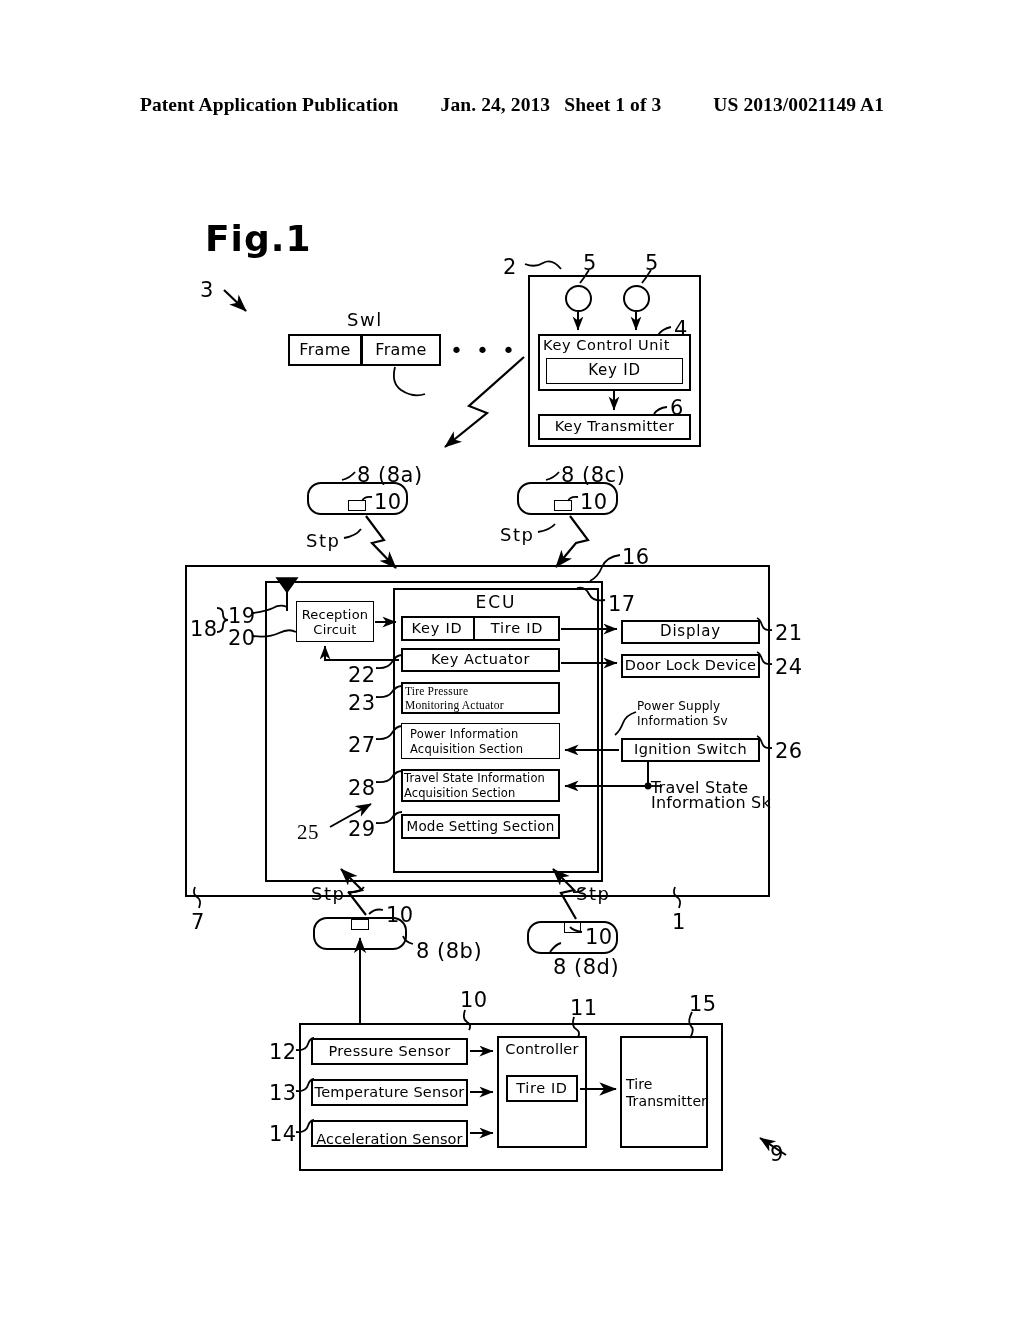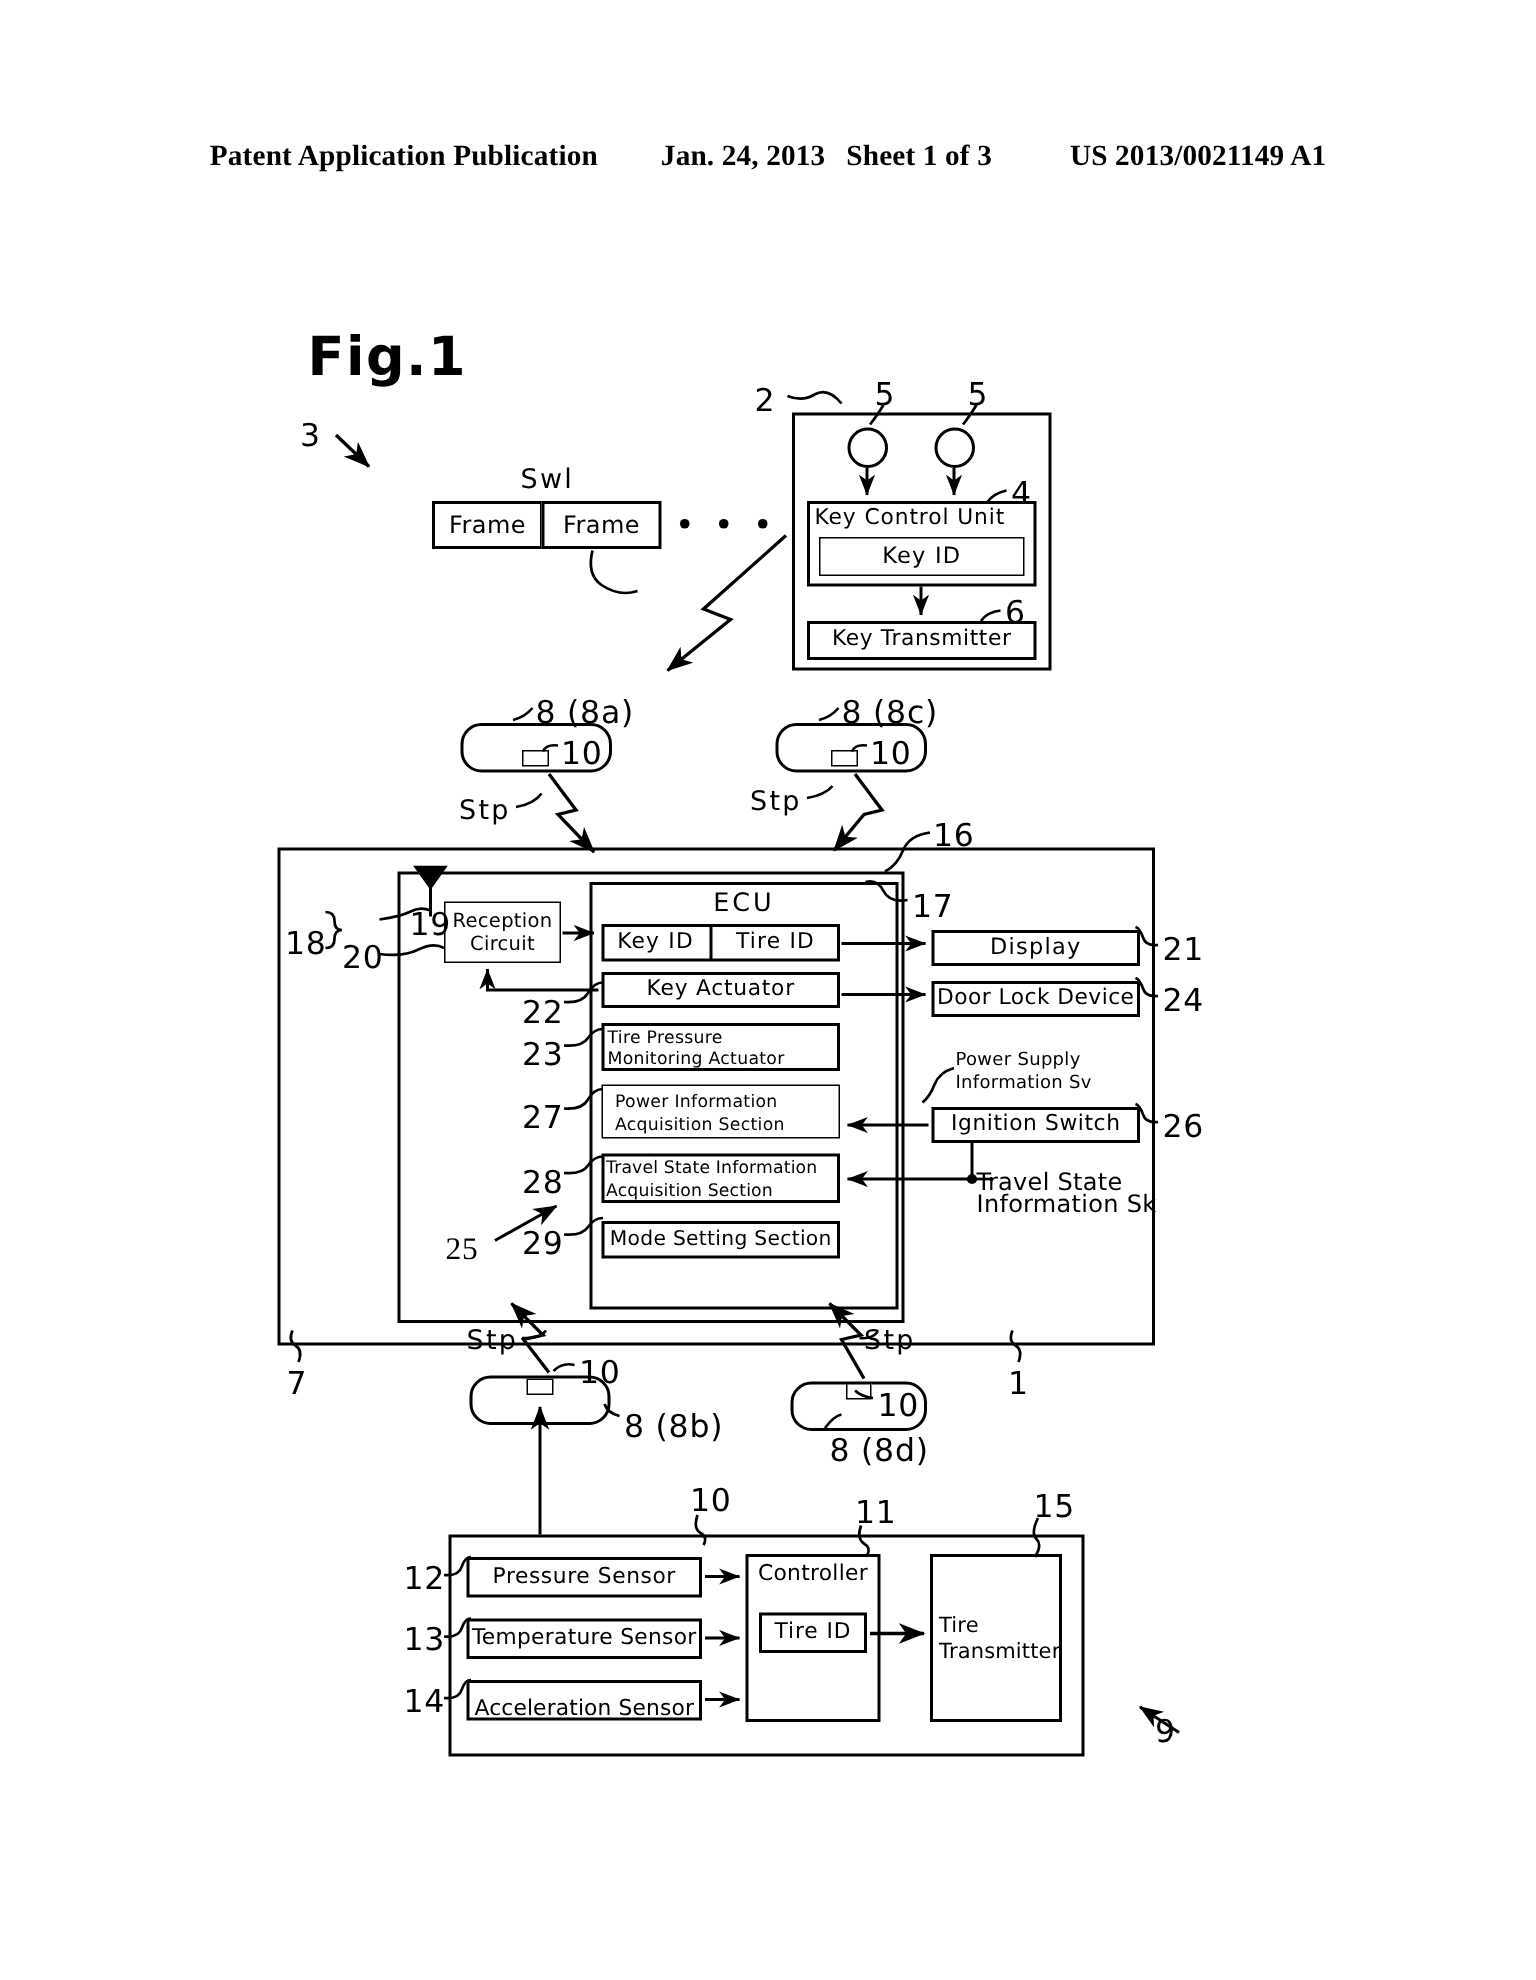--- a/index.html
+++ b/index.html
@@ -168,21 +168,21 @@
 
   <div class="box thick" style="left:401px; top:616px; width:159px; height:25px;"></div>
   <div class="vline t1" style="left:473px; top:617px; height:23px;"></div>
   <div class="lbl ctr" style="left:401px; top:616px; width:72px; height:25px; font-size:14.5px; letter-spacing:0.8px;">Key ID</div>
   <div class="lbl ctr" style="left:474px; top:616px; width:86px; height:25px; font-size:14.5px; letter-spacing:0.8px;">Tire ID</div>
 
   <div class="box thick" style="left:401px; top:648px; width:159px; height:24px;"></div>
   <div class="lbl ctr" style="left:401px; top:648px; width:159px; height:24px; font-size:14.5px; letter-spacing:0.5px;">Key Actuator</div>
 
   <div class="box thick" style="left:401px; top:682px; width:159px; height:32px;"></div>
-  <div class="lbl" style="left: 405px; top: 684px; font-size: 11.5px; line-height: 14px; letter-spacing: 0.2px; white-space: pre;">Tire Pressure
+  <div class="lbl" style="left: 405px; top: 684px; font-size: 11.5px; line-height: 14px; letter-spacing: 0.2px; white-space: pre; font-family: Liberation Serif, serif;">Tire Pressure
 Monitoring Actuator</div>
 
   <div class="box thin" style="left:401px; top:723px; width:159px; height:36px;"></div>
   <div class="lbl" style="left: 410px; top: 727px; font-size: 11.5px; line-height: 14.5px; letter-spacing: 0.2px; white-space: pre;">Power Information
 Acquisition Section</div>
 
   <div class="box thick" style="left:401px; top:769px; width:159px; height:33px;"></div>
   <div class="lbl" style="left: 404px; top: 771px; font-size: 11.5px; line-height: 14.5px; letter-spacing: 0.1px; white-space: pre;">Travel State Information
 Acquisition Section</div>
 
@@ -204,21 +204,21 @@
 
   <div class="lbl" style="left: 637px; top: 699px; font-size: 12px; line-height: 14.5px; letter-spacing: 0.2px; white-space: pre;">Power Supply
 Information Sv</div>
 
   <div class="lbl" style="left: 651px; top: 781px; font-size: 16px; line-height: 14.5px; letter-spacing: 0.2px; white-space: pre;">Travel State
 Information Sk</div>
 
   <div class="ref" style="left:622px; top:545px;">16</div>
   <div class="ref" style="left:608px; top:592px;">17</div>
   <div class="ref" style="left:190px; top:617px;">18</div>
-  <div class="ref" style="left:228px; top:604px;margin-left:45px;">19</div>
+  <div class="ref" style="left:228px; top:604px;">19</div>
   <div class="ref" style="left:228px; top:626px;">20</div>
   <div class="ref" style="left:775px; top:621px;">21</div>
   <div class="ref" style="left:348px; top:663px;">22</div>
   <div class="ref" style="left:348px; top:691px;">23</div>
   <div class="ref" style="left:775px; top:655px;">24</div>
   <div class="ref" style="left:297px; top:820px;font-family:Liberation Serif, serif;">25</div>
   <div class="ref" style="left:775px; top:739px;">26</div>
   <div class="ref" style="left:348px; top:733px;">27</div>
   <div class="ref" style="left:348px; top:776px;">28</div>
   <div class="ref" style="left:348px; top:817px;">29</div>

